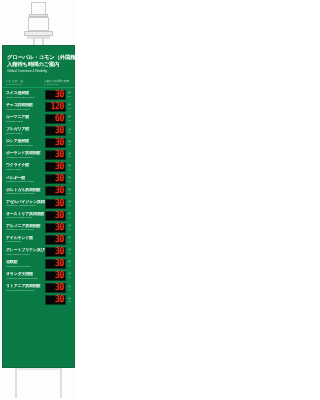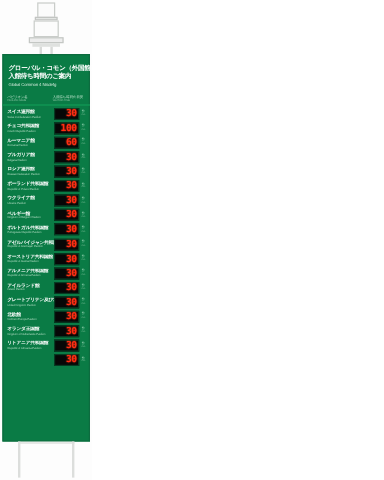--- a/index.html
+++ b/index.html
@@ -33,21 +33,21 @@
   .ch-jp{color:#bfe3cd;font-size:2.8px;line-height:3.4px;white-space:nowrap;}
   .ch-en{color:#8dc6a6;font-size:2.1px;line-height:2.8px;white-space:nowrap;}
 
   
   .rows{padding:1px 3px 2px 3px;}
   .row{display:flex;align-items:center;height:11.2px;margin-bottom:0.9px;}
   .r-names{flex:1;min-width:0;padding-left:1px;}
   .r-jp{color:#ffffff;font-size:4px;line-height:4.6px;font-weight:bold;letter-spacing:-0.25px;white-space:nowrap;overflow:hidden;}
   .r-en{color:#9fd2b5;font-size:2.5px;line-height:3.1px;letter-spacing:-0.15px;white-space:nowrap;overflow:hidden;}
   .r-led{width:21px;height:10px;background:#070707;border:0.5px solid #063a22;display:flex;align-items:center;justify-content:flex-end;padding-right:1px;box-sizing:border-box;}
-  .led-num{color:#ff2d12;font-family:"DejaVu Sans Mono",monospace;font-size:8px;line-height:8px;font-weight:bold;letter-spacing:-0.3px;text-shadow:0 0 1.5px #ff3b18;}
+  .led-num{color:#ff2d12;font-family:"DejaVu Sans Mono",monospace;font-size:8px;line-height:8px;font-weight:normal;letter-spacing:-0.3px;text-shadow:0 0 1.5px #ff3b18;}
   .r-unit{width:5px;margin-left:1px;display:flex;flex-direction:column;align-items:center;justify-content:center;}
   .u-jp{color:#a8e0c0;font-size:2.6px;line-height:2.8px;}
   .u-en{color:#7fbf9b;font-size:1.9px;line-height:2.2px;}
 
   
   .leg-l{position:absolute;left:15px;top:368px;width:2px;height:30px;background:#dcdedc;}
   .leg-r{position:absolute;left:60px;top:368px;width:2px;height:30px;background:#dcdedc;}
   .leg-bar{position:absolute;left:15px;top:368px;width:47px;height:2px;background:#e6e8e6;}
 </style>
 </head>
@@ -96,21 +96,21 @@
               <div class="u-jp">分</div>
               <div class="u-en">min</div>
             </div>
           </div>
           <div class="row">
             <div class="r-names">
               <div class="r-jp">チェコ共和国館</div>
               <div class="r-en">Czech Republic Pavilion</div>
             </div>
             <div class="r-led">
-              <span class="led-num">100</span>
+              <span class="led-num">120</span>
             </div>
             <div class="r-unit">
               <div class="u-jp">分</div>
               <div class="u-en">min</div>
             </div>
           </div>
           <div class="row">
             <div class="r-names">
               <div class="r-jp">ルーマニア館</div>
               <div class="r-en">Romania Pavilion</div>

